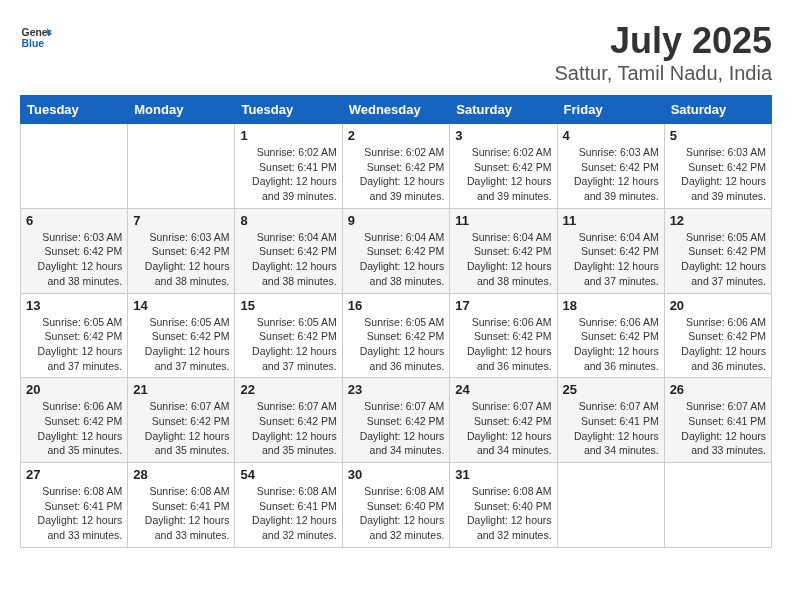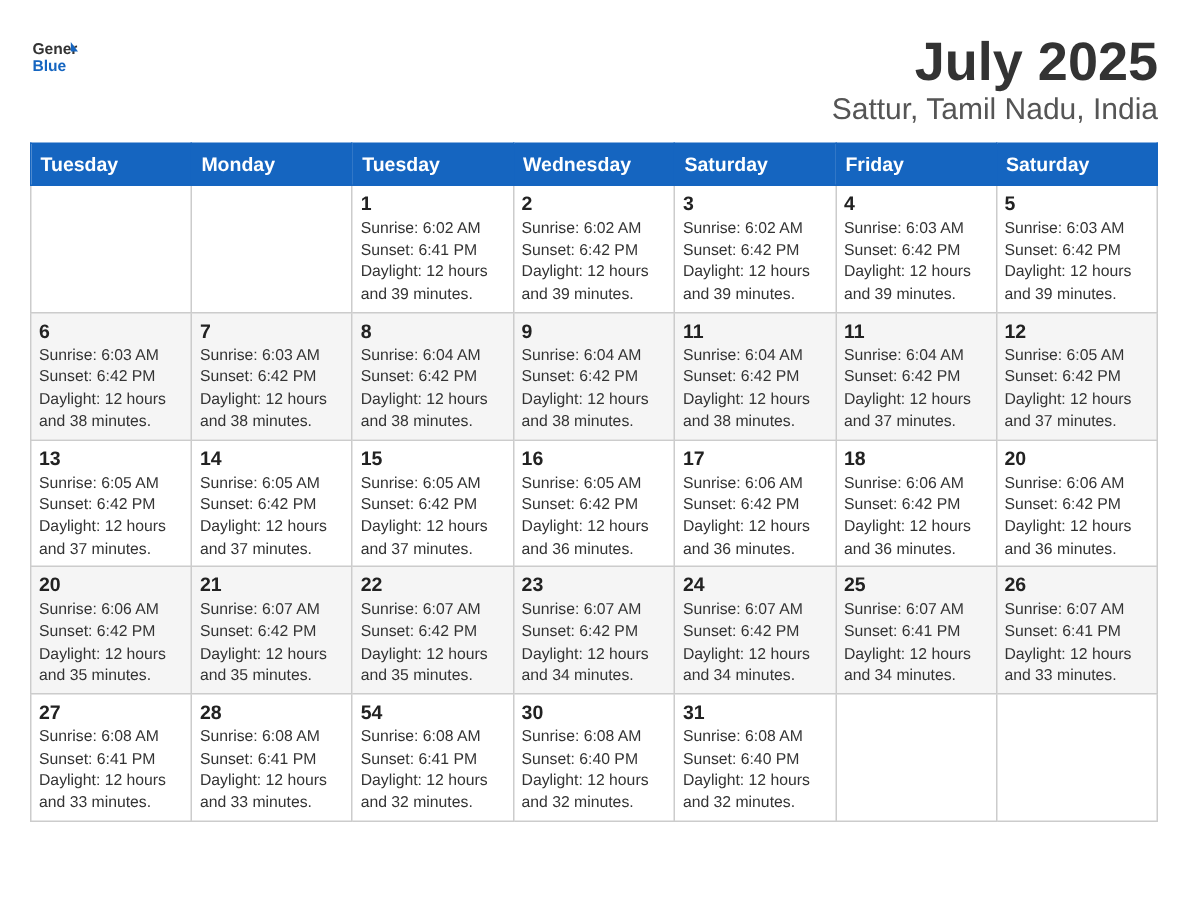--- a/index.html
+++ b/index.html
@@ -65,20 +65,21 @@
     .day-number {
       font-size: 13px;
       font-weight: bold;
       color: #222;
       margin-bottom: 2px;
     }
     .day-info {
       color: #333;
       line-height: 1.4;
       font-size: 10.5px;
+      text-align: right;
     }
     td.empty {
       background: #fff;
     }
   </style>
 </head>
 <body>
 
 <div class="header">
   <div class="logo">

